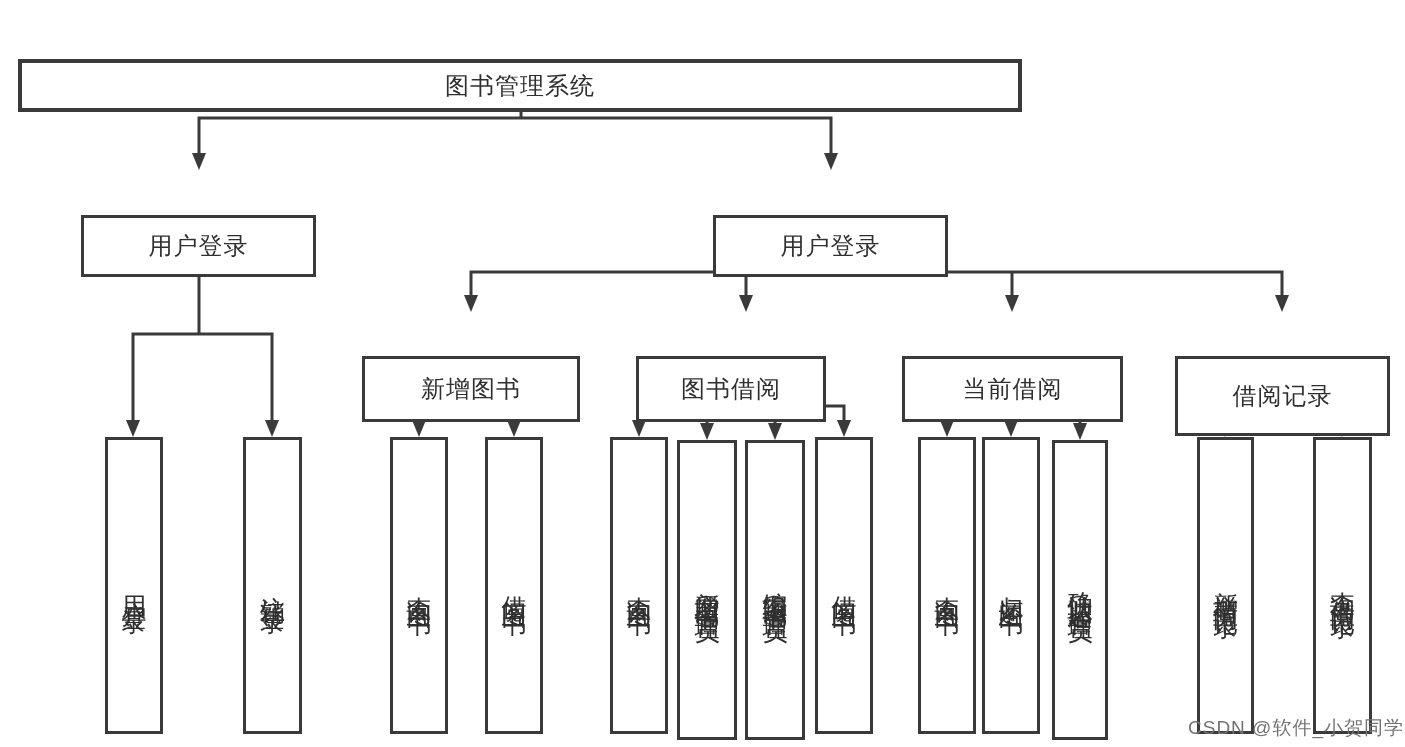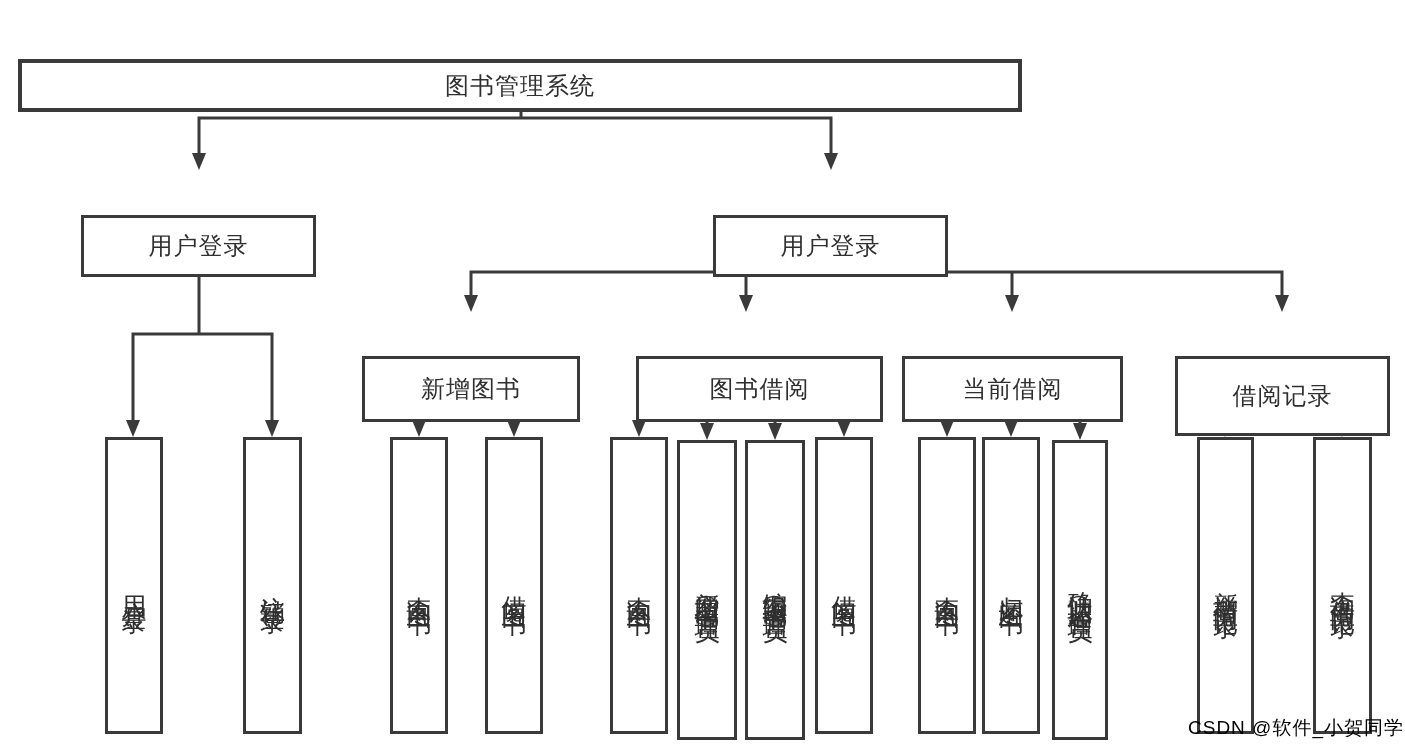--- a/index.html
+++ b/index.html
@@ -33,21 +33,21 @@
   #connectors {
     position:absolute; left:0; top:0;
     pointer-events:none;
   }
   #connectors path { stroke:#3a3a3a; stroke-width:3; fill:none; }
   #connectors polygon { fill:#3a3a3a; stroke:none; }
   #watermark {
     position:absolute;
     left:1188px; top:715px;
     font-size:19px;
-    color:#000000;
+    color:#737373;
     letter-spacing:1px;
     white-space:nowrap;
     z-index:5;
   }
 </style>
 </head>
 <body>
 
 <div id="stage">
 
@@ -100,21 +100,21 @@
       <polygon points="1335,420 1349,420 1342,437"></polygon>
     </g>
   </svg>
 
   <div class="node h-node root-node" style="left:18px; top:15px; width:1004px; height:53px;">图书管理系统</div>
 
   <div class="node h-node" style="left:81px; top:171px; width:235px; height:62px;">用户登录</div>
   <div class="node h-node" style="left:713px; top:171px; width:235px; height:62px;">用户登录</div>
 
   <div class="node h-node" style="left:362px; top:312px; width:218px; height:66px;">新增图书</div>
-  <div class="node h-node" style="left:636px; top:312px; width:247px; height:66px;text-align:center;">图书借阅</div>
+  <div class="node h-node" style="left:636px; top:312px; width:190px; height:66px;text-align:center;">图书借阅</div>
   <div class="node h-node" style="left:902px; top:312px; width:221px; height:66px;">当前借阅</div>
   <div class="node h-node" style="left:1175px; top:312px; width:215px; height:80px;">借阅记录</div>
 
   <div class="node v-node" style="left:105px; top:437px; width:58px; height:297px;">用户登录</div>
   <div class="node v-node" style="left:243px; top:437px; width:59px; height:297px;">注销登录</div>
 
   <div class="node v-node" style="left:390px; top:437px; width:58px; height:297px;">查询图书</div>
   <div class="node v-node" style="left:485px; top:437px; width:58px; height:297px;">借阅图书</div>
 
   <div class="node v-node" style="left:610px; top:437px; width:58px; height:297px;">查询图书</div>

